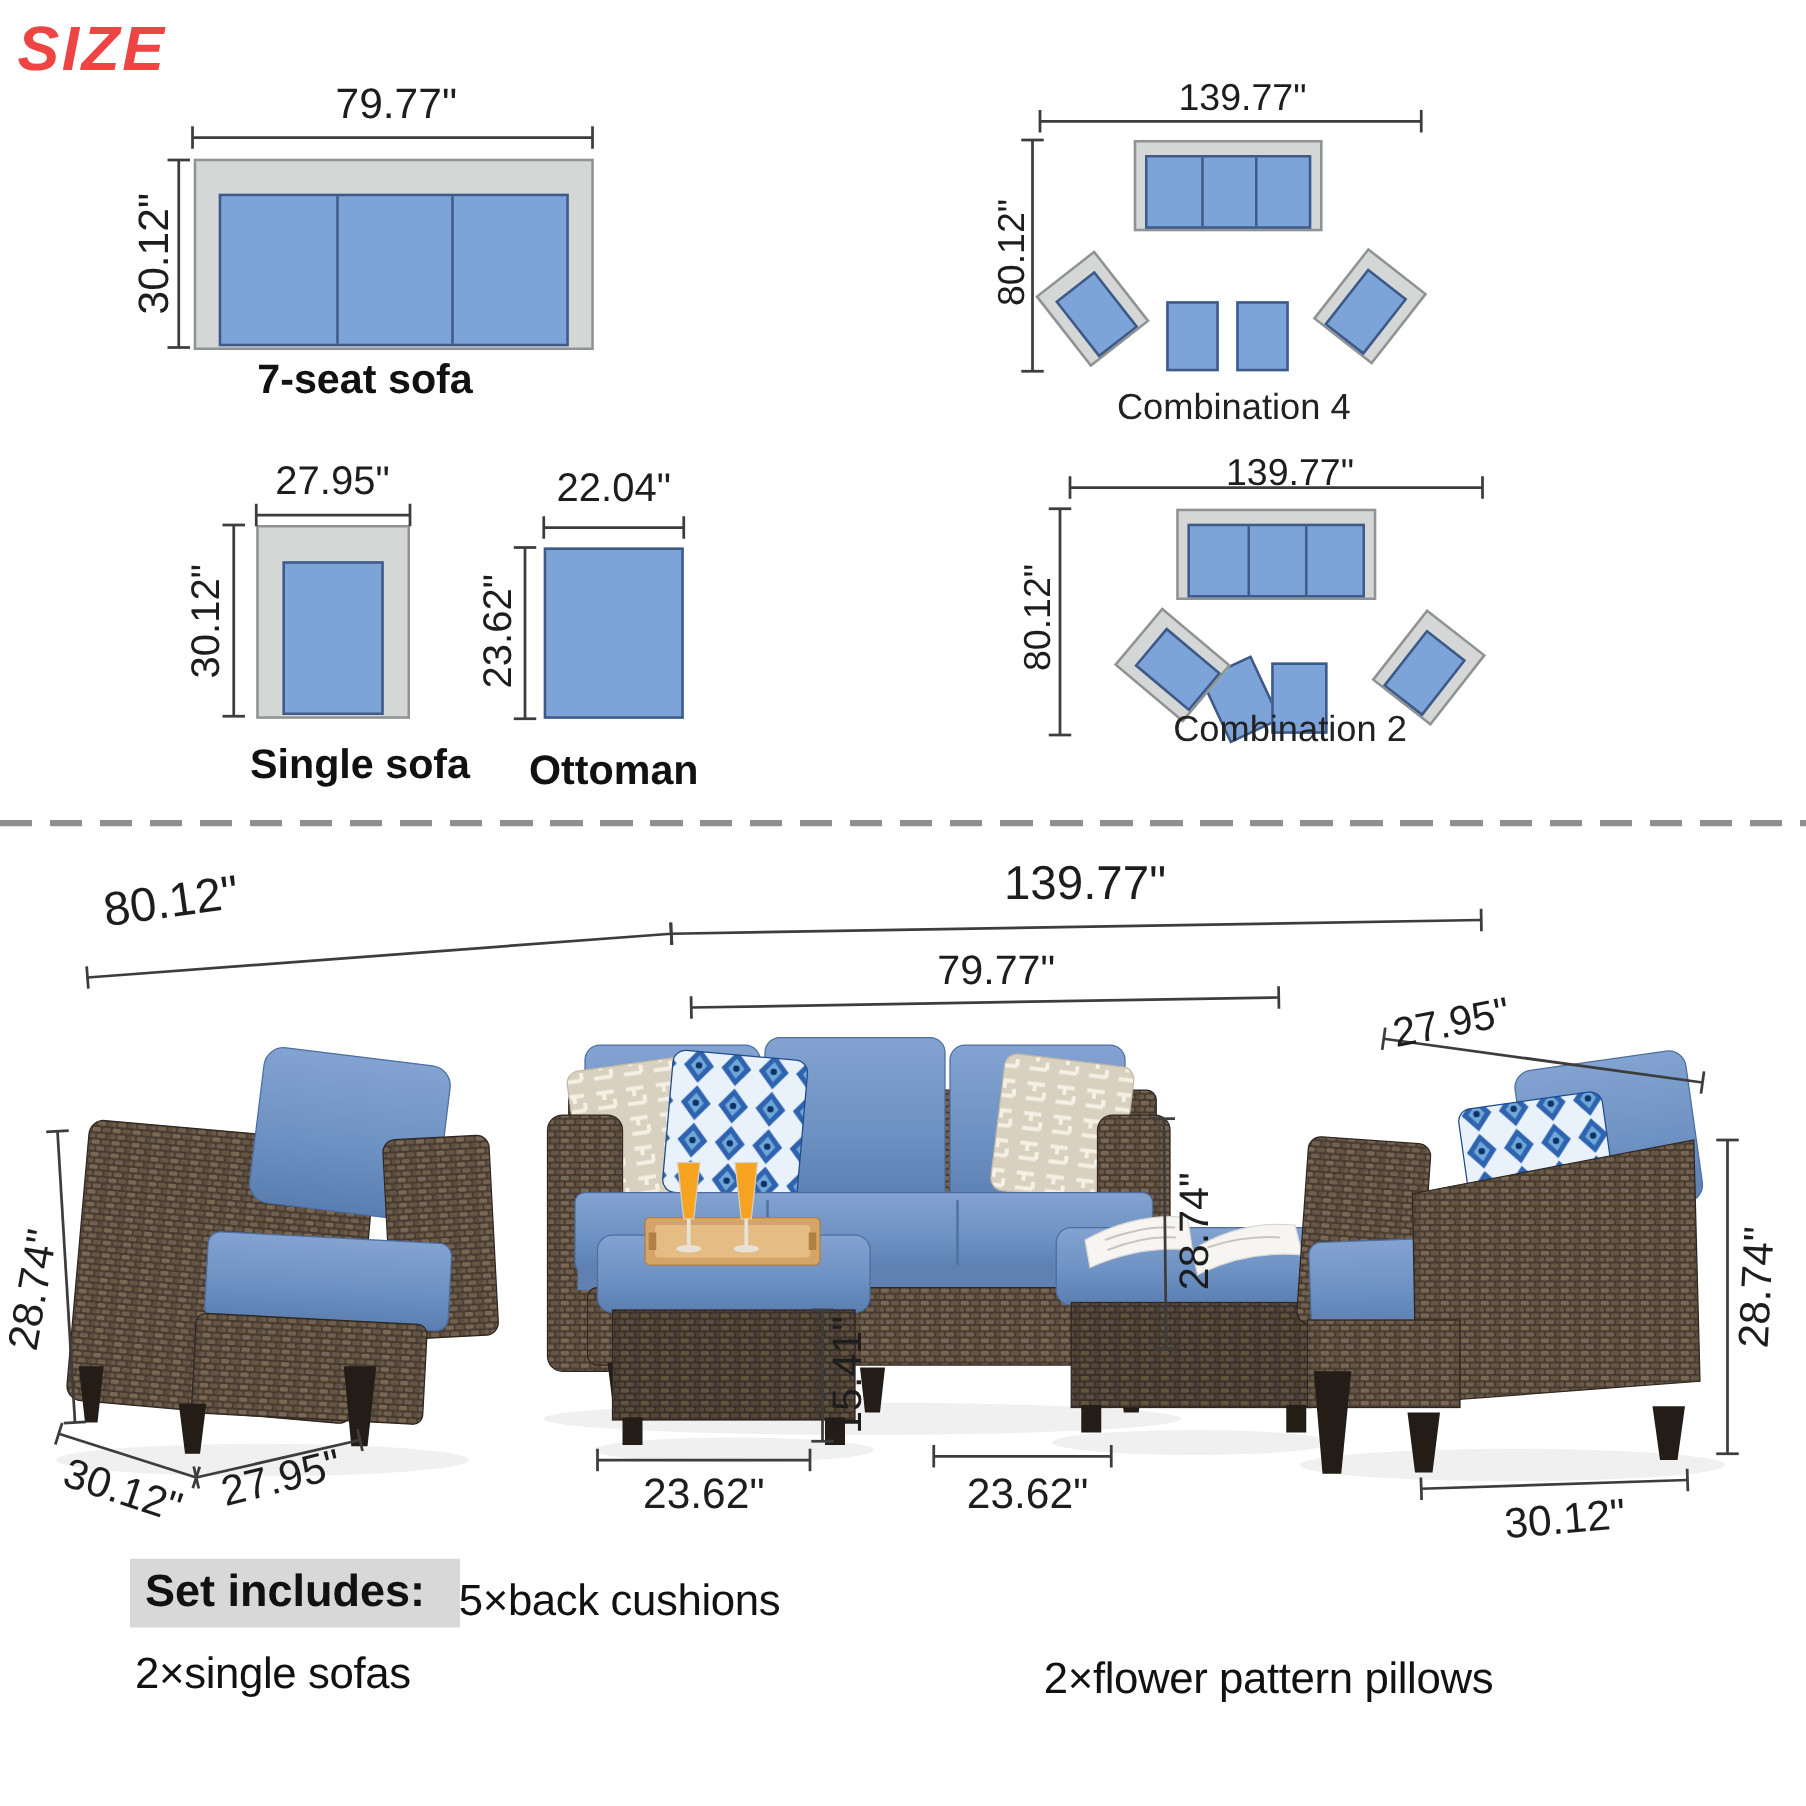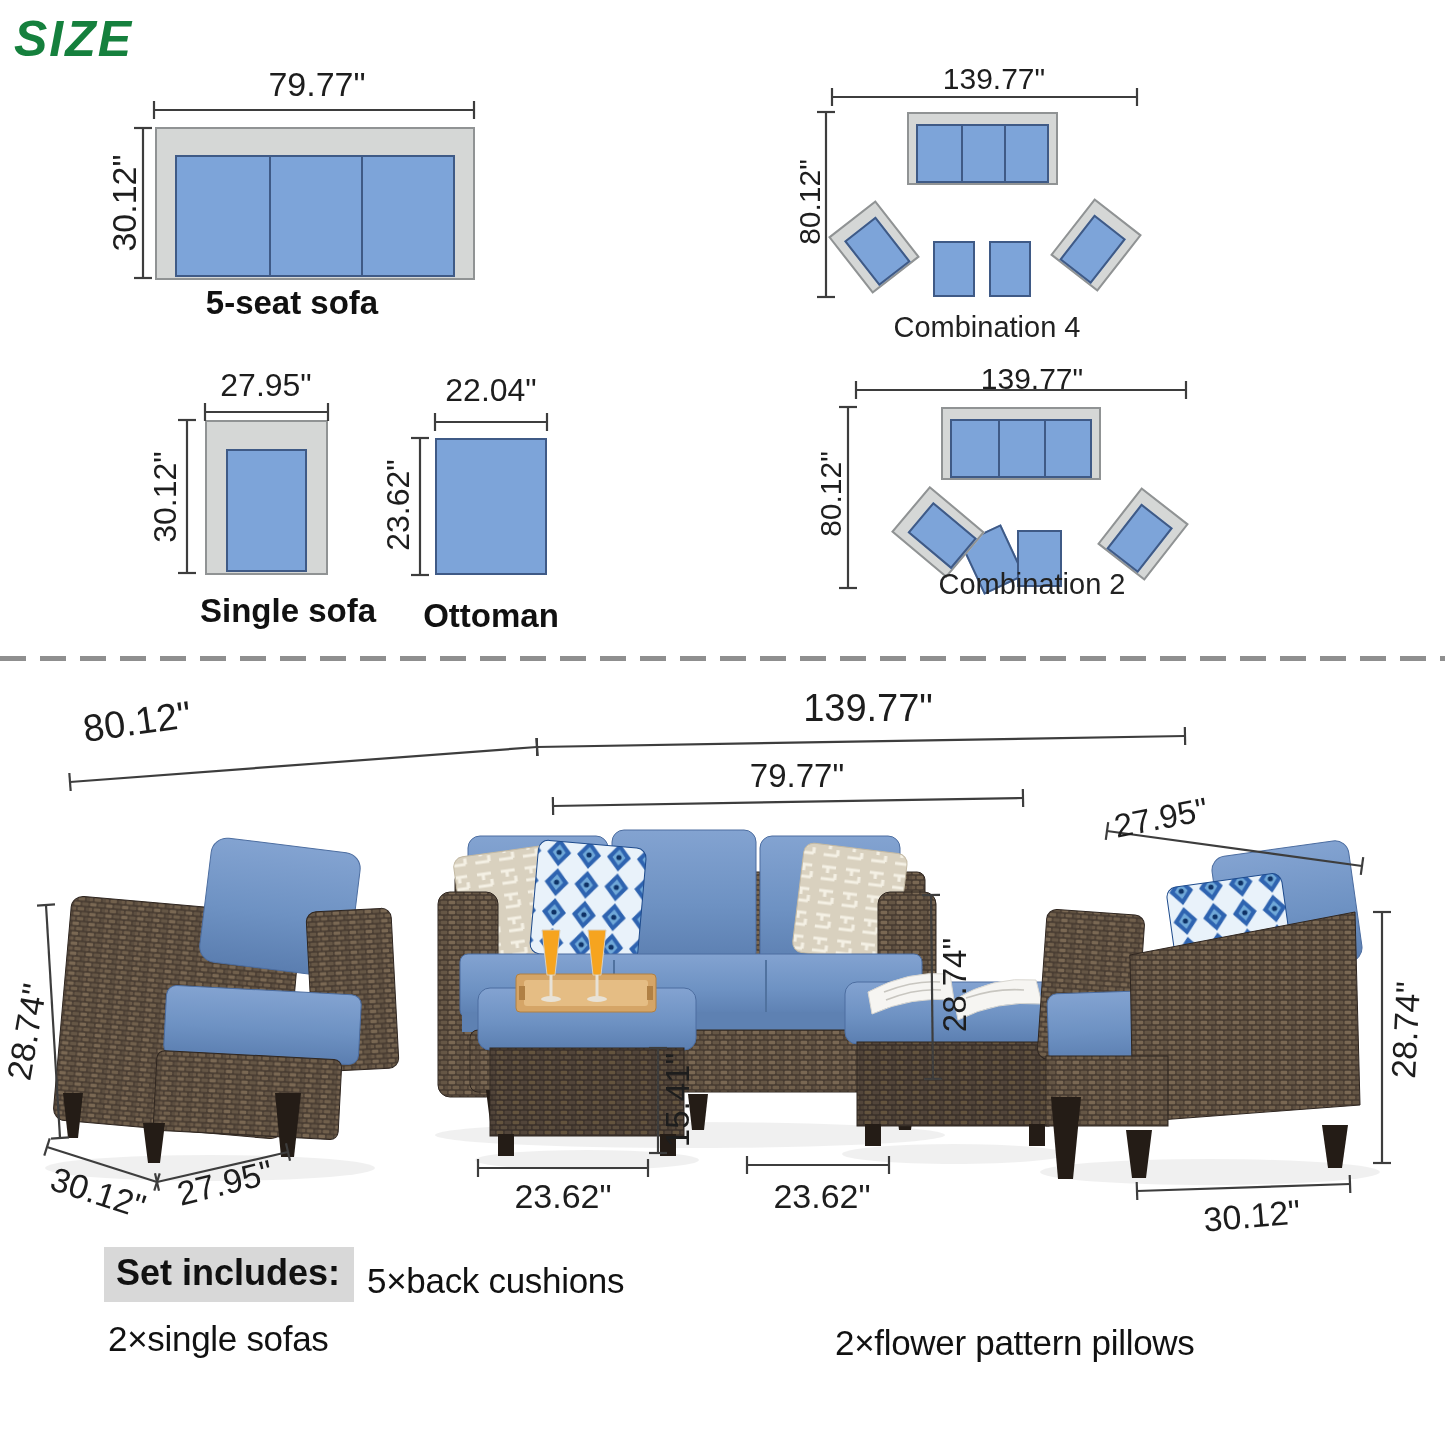--- a/index.html
+++ b/index.html
@@ -3,42 +3,42 @@
 <meta charset="utf-8">
 <style>
   html,body { margin:0; padding:0; background:#fff; }
   #stage {
     position:relative; width:1445px; height:1445px; overflow:hidden;
     background:#ffffff; font-family:"Liberation Sans", sans-serif; color:#1d1d1d;
   }
   .size-title {
     position:absolute; left:14px; top:10px;
     font-size:50px; font-weight:800; font-style:italic; letter-spacing:2px;
-    color:#15803d;
+    color:#ef4444;
   }
   
   .tv { position:absolute; }
   .tv-frame { position:absolute; inset:0; background:#d5d7d6; border:2px solid #909394; box-sizing:border-box; }
   .tv-cushion { position:absolute; background:#7da4d9; border:2px solid #3f5a86; box-sizing:border-box; }
   .tv-div { position:absolute; top:0; bottom:0; width:2px; background:#3f5a86; }
   .tv-ottoman { position:absolute; background:#7da4d9; border:2px solid #3f5a86; box-sizing:border-box; }
   
   .dlab { position:absolute; white-space:nowrap; transform:translate(-50%,-50%); color:#1d1d1d; }
   .plabel { position:absolute; white-space:nowrap; transform:translate(-50%,-50%); font-weight:700; font-size:33px; color:#111; }
   .clabel { position:absolute; white-space:nowrap; transform:translate(-50%,-50%); font-weight:400; font-size:29px; color:#222; }
   svg.layer { position:absolute; left:0; top:0; pointer-events:none; }
   line.dim, line.tick { stroke:#3d3d3d; stroke-width:2.2; }
   .dashed-sep {
     position:absolute; left:0; top:656px; width:1445px; height:5px;
     background:repeating-linear-gradient(90deg,#8f8f8f 0 26px, transparent 26px 40px);
   }
   
   .si-heading {
     position:absolute; left:104px; top:1247px; background:#d8d8d8;
-    font-size:36px; font-weight:700; padding:5px 14px 8px 12px; color:#111;
+    font-size:36px; font-weight:700; padding:5px 28px 8px 12px; color:#111;
   }
   .si-col { position:absolute; font-size:35px; font-weight:400; letter-spacing:-0.3px; color:#111; }
   .si-col div { margin-bottom:21px; line-height:46px; white-space:nowrap; }
 </style>
 </head>
 <body>
 
 <div id="stage">
 
   <div class="size-title">SIZE</div>
@@ -328,21 +328,21 @@
   <div class="dlab" style="left:27px;top:1032px;font-size:34px;transform:translate(-50%,-50%) rotate(-80deg)">28.74"</div>
   <div class="dlab" style="left:98px;top:1193px;font-size:34px;transform:translate(-50%,-50%) rotate(18deg)">30.12"</div>
   <div class="dlab" style="left:225px;top:1183px;font-size:34px;transform:translate(-50%,-50%) rotate(-14deg)">27.95"</div>
   <div class="dlab" style="left:563px;top:1196px;font-size:34px">23.62"</div>
   <div class="dlab" style="left:678px;top:1100px;font-size:33px;transform:translate(-50%,-50%) rotate(-90deg)">15.41"</div>
   <div class="dlab" style="left:822px;top:1196px;font-size:34px">23.62"</div>
   <div class="dlab" style="left:1252px;top:1216px;font-size:34px;transform:translate(-50%,-50%) rotate(-5deg)">30.12"</div>
   <div class="dlab" style="left:1406px;top:1030px;font-size:34px;transform:translate(-50%,-50%) rotate(-87deg)">28.74"</div>
   <div class="dlab" style="left:955px;top:985px;font-size:33px;transform:translate(-50%,-50%) rotate(-90deg)">28.74"</div>
 
-  <div class="plabel" style="left:292px;top:303px">5-seat sofa</div>
+  <div class="plabel" style="left:292px;top:303px">7-seat sofa</div>
   <div class="plabel" style="left:288px;top:611px">Single sofa</div>
   <div class="plabel" style="left:491px;top:616px">Ottoman</div>
   <div class="clabel" style="left:987px;top:327px">Combination 4</div>
   <div class="clabel" style="left:1032px;top:584px">Combination 2</div>
 
   <div class="si-heading">Set includes:</div>
   <div class="si-col" style="left:108px;top:1316px">
     <div>2×single sofas</div>
   </div>
   <div class="si-col" style="left:367px;top:1258px">

